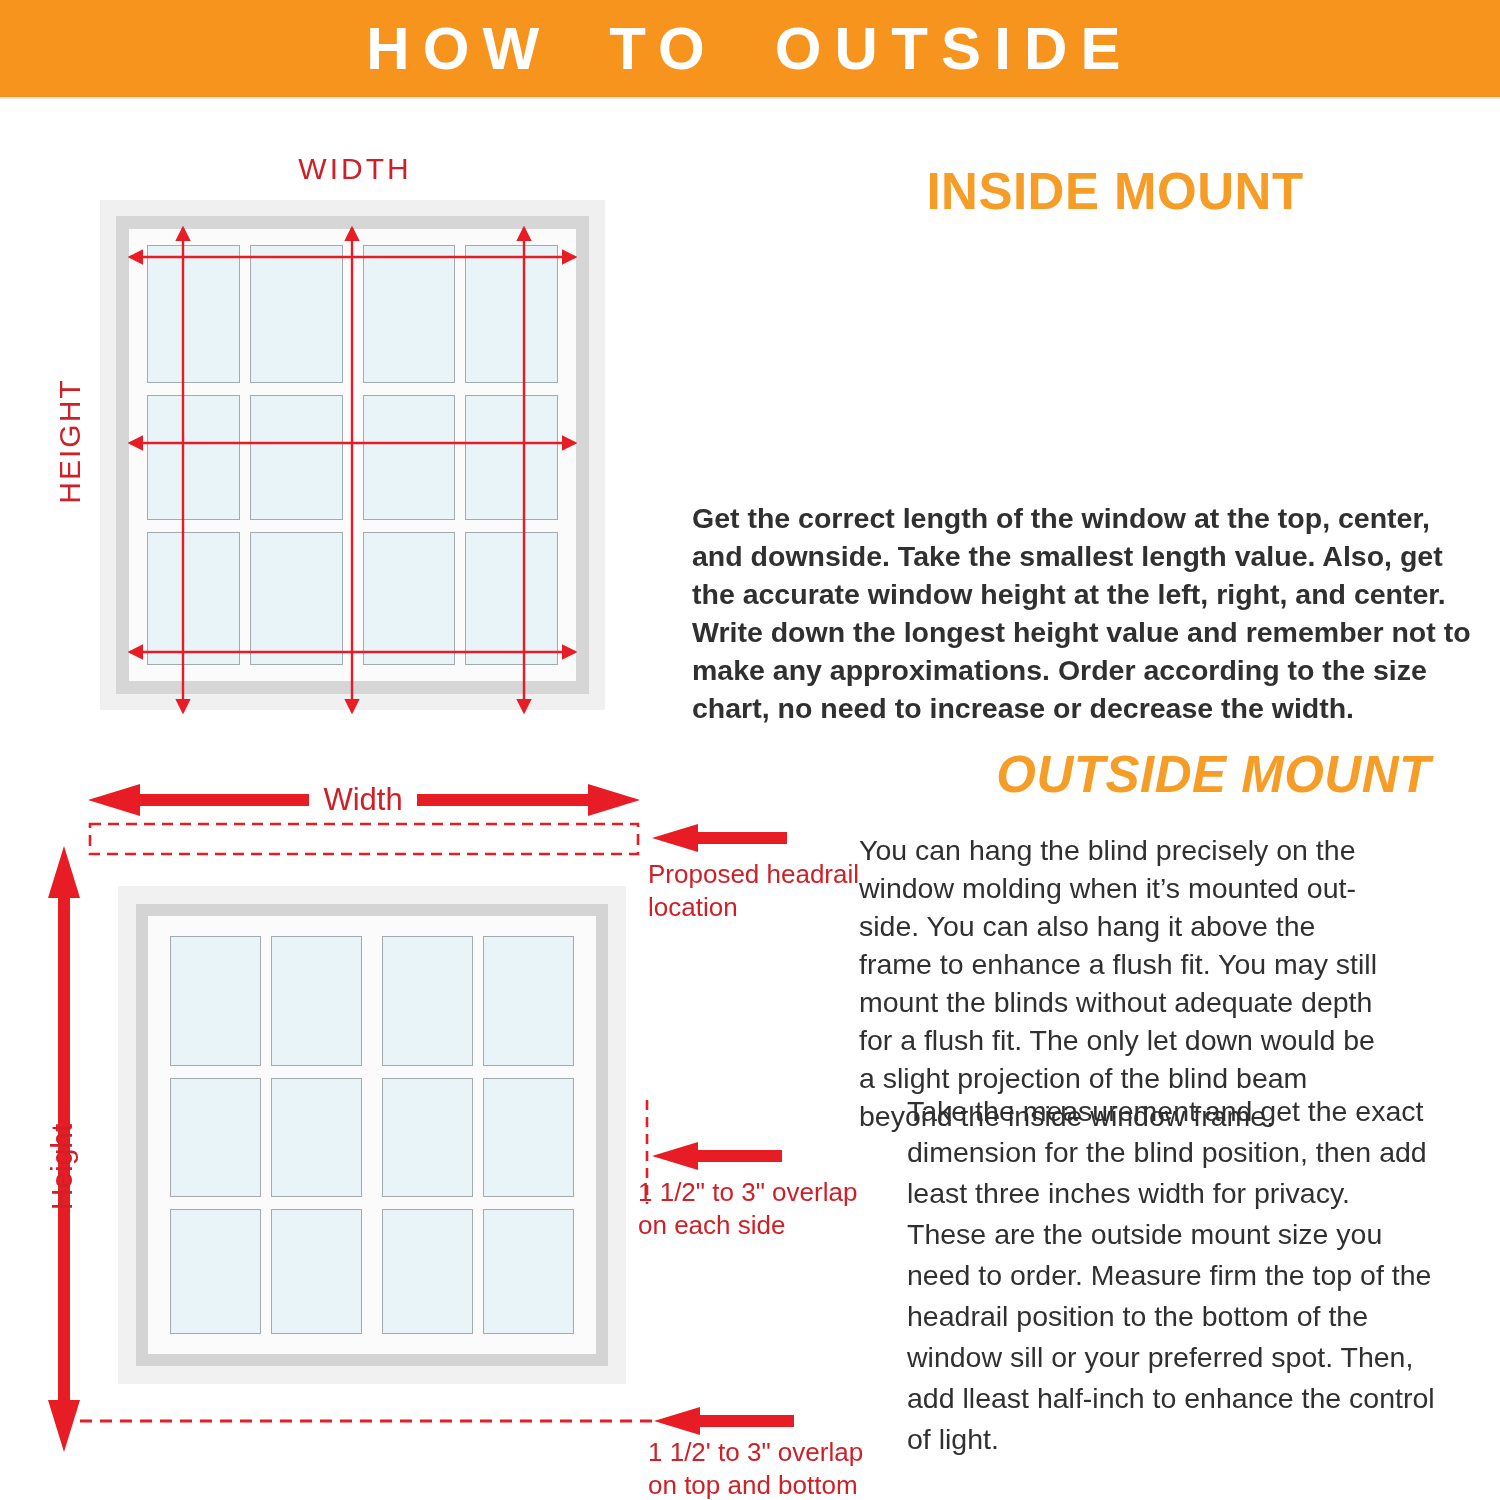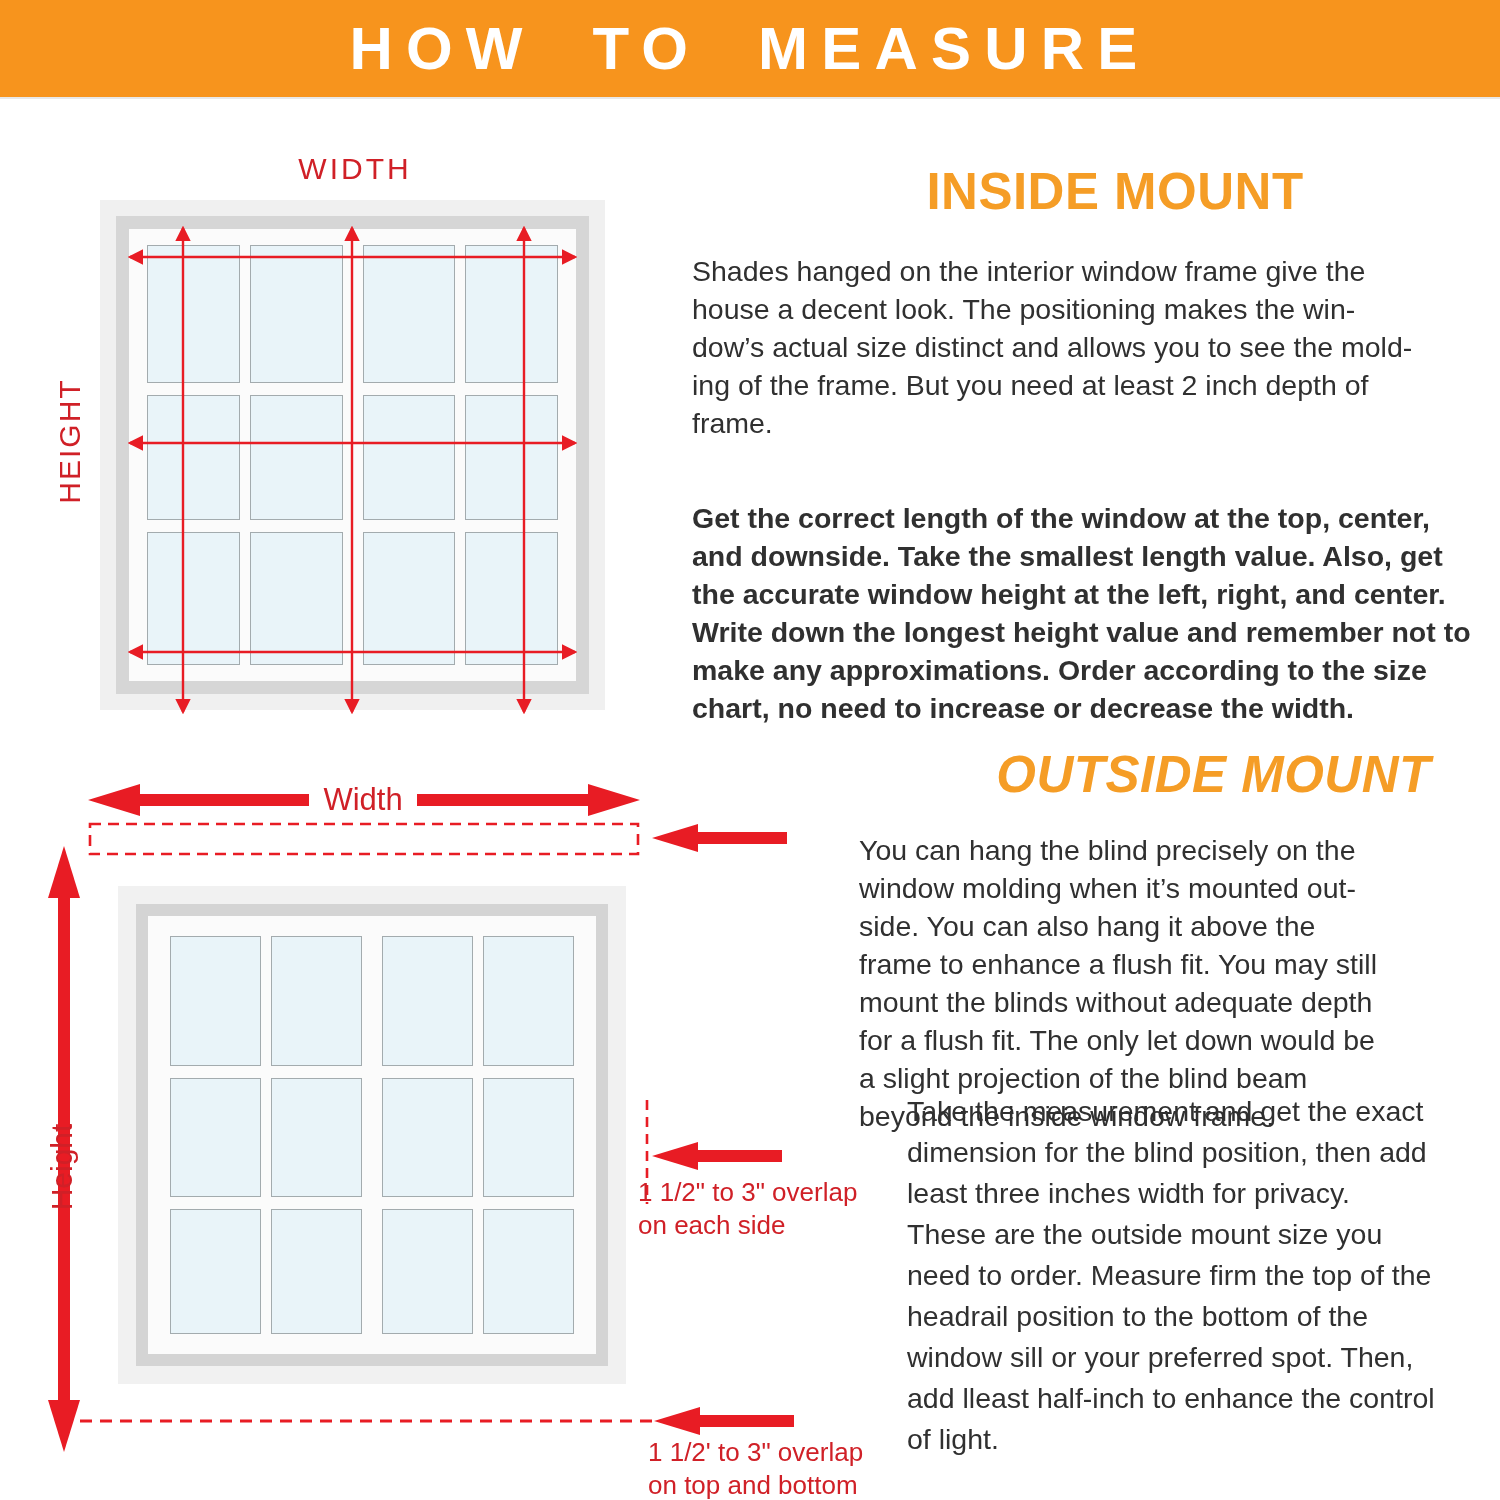--- a/index.html
+++ b/index.html
@@ -74,21 +74,21 @@
 
   <svg width="0" height="0" style="position:absolute">
     <defs>
       <marker id="ah" viewBox="0 0 10 10" refX="8.5" refY="5" markerWidth="6.5" markerHeight="6.5" orient="auto-start-reverse">
         <path d="M0,0 L10,5 L0,10 z" fill="#e81c24"></path>
       </marker>
     </defs>
   </svg>
 
   <header class="banner">
-    <h1>HOW TO MEASURE</h1>
+    <h1>HOW TO OUTSIDE</h1>
   </header>
 
   <p class="red-label lbl-width-top">WIDTH</p>
   <p class="v-label lbl-height-top">HEIGHT</p>
 
   <div class="win win-top">
     <div class="win-mid">
       <div class="win-in">
         <div class="sash">
             <div class="pane"></div>
@@ -116,25 +116,20 @@
       <line x1="35" y1="62" x2="480" y2="62" marker-start="url(#ah)" marker-end="url(#ah)"></line>
       <line x1="35" y1="248" x2="480" y2="248" marker-start="url(#ah)" marker-end="url(#ah)"></line>
       <line x1="35" y1="457" x2="480" y2="457" marker-start="url(#ah)" marker-end="url(#ah)"></line>
       <line x1="88" y1="33" x2="88" y2="517" marker-start="url(#ah)" marker-end="url(#ah)"></line>
       <line x1="257" y1="33" x2="257" y2="517" marker-start="url(#ah)" marker-end="url(#ah)"></line>
       <line x1="429" y1="33" x2="429" y2="517" marker-start="url(#ah)" marker-end="url(#ah)"></line>
     </g>
   </svg>
 
   <h2 class="mount-head head-inside">INSIDE MOUNT</h2>
-  <p class="para p-in1">Shades hanged on the interior window frame give the
-house a decent look. The positioning makes the win-
-dow’s actual size distinct and allows you to see the mold-
-ing of the frame. But you need at least 2 inch depth of
-frame.</p>
   <p class="para p-in2">Get the correct length of the window at the top, center,
 and downside. Take the smallest length value. Also, get
 the accurate window height at the left, right, and center.
 Write down the longest height value and remember not to
 make any approximations. Order according to the size
 chart, no need to increase or decrease the width.</p>
 
   <svg class="ovl" style="left:88px; top:780px;" width="552" height="40" viewBox="0 0 552 40">
     <g fill="#e81c24">
       <polygon points="0,20 52,4 52,36"></polygon>
@@ -149,20 +144,22 @@
   <svg class="ovl" style="left:88px; top:822px;" width="552" height="34" viewBox="0 0 552 34">
     <rect x="2" y="2" width="548" height="30" fill="none" stroke="#e81c24" stroke-width="2.6" stroke-dasharray="11 7"></rect>
   </svg>
 
   <svg class="ovl" style="left:652px; top:820px;" width="135" height="36" viewBox="0 0 135 36">
     <g fill="#e81c24">
       <polygon points="0,18 46,4 46,32"></polygon>
       <rect x="44" y="12" width="91" height="12"></rect>
     </g>
   </svg>
+  <p class="note note-headrail">Proposed headrail
+location</p>
 
   <svg class="ovl" style="left:44px; top:846px;" width="40" height="606" viewBox="0 0 40 606">
     <g fill="#e81c24">
       <polygon points="20,0 4,52 36,52"></polygon>
       <rect x="14" y="50" width="12" height="506"></rect>
       <polygon points="20,606 4,554 36,554"></polygon>
     </g>
   </svg>
   <p class="v-label lbl-height-bottom">Height</p>
 

